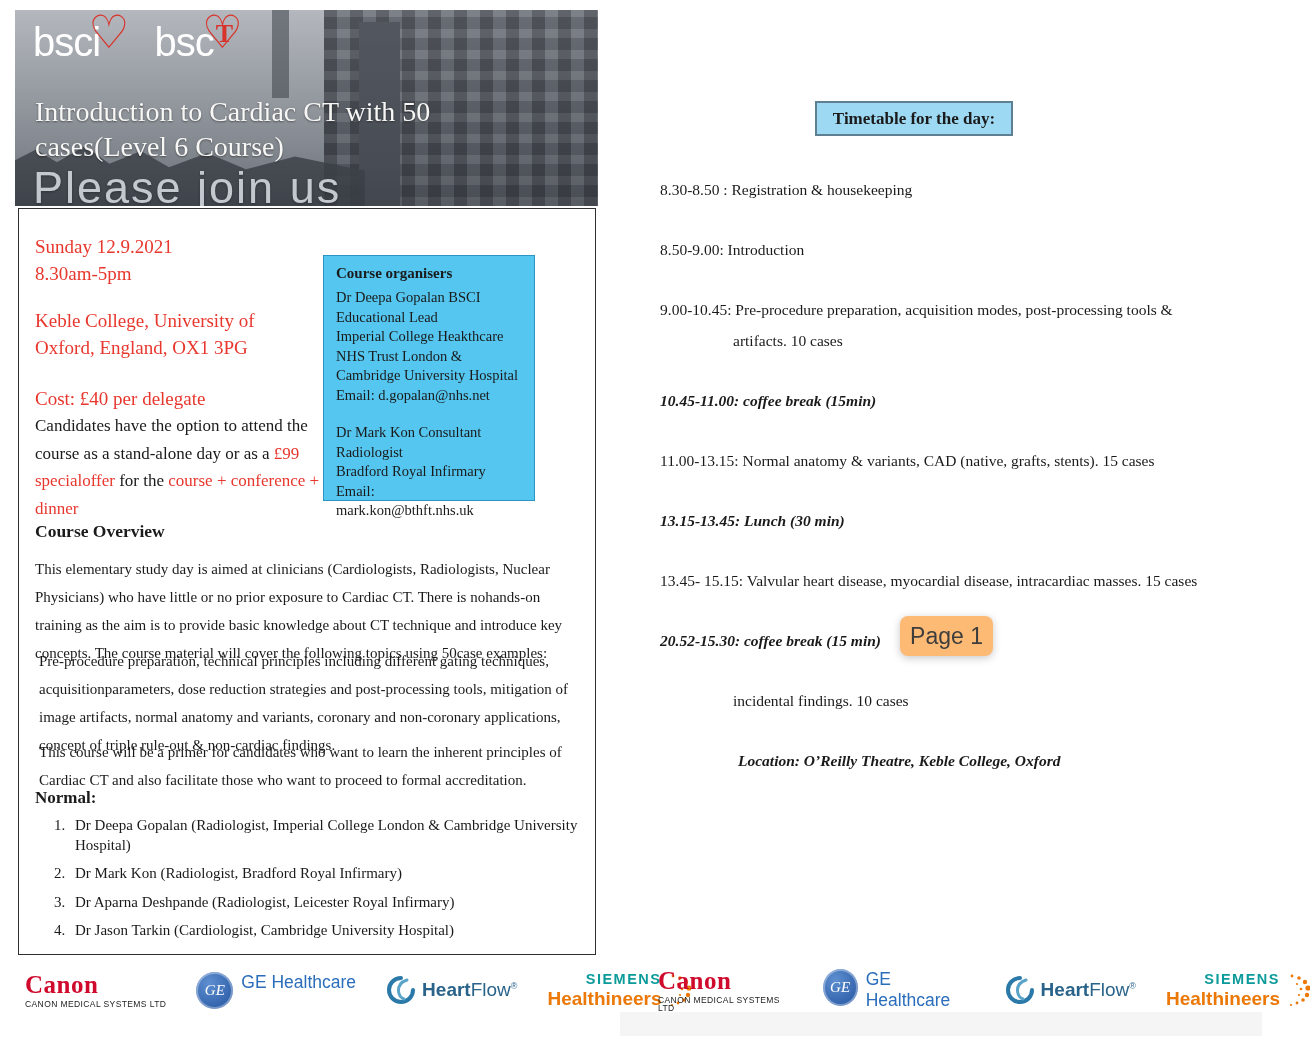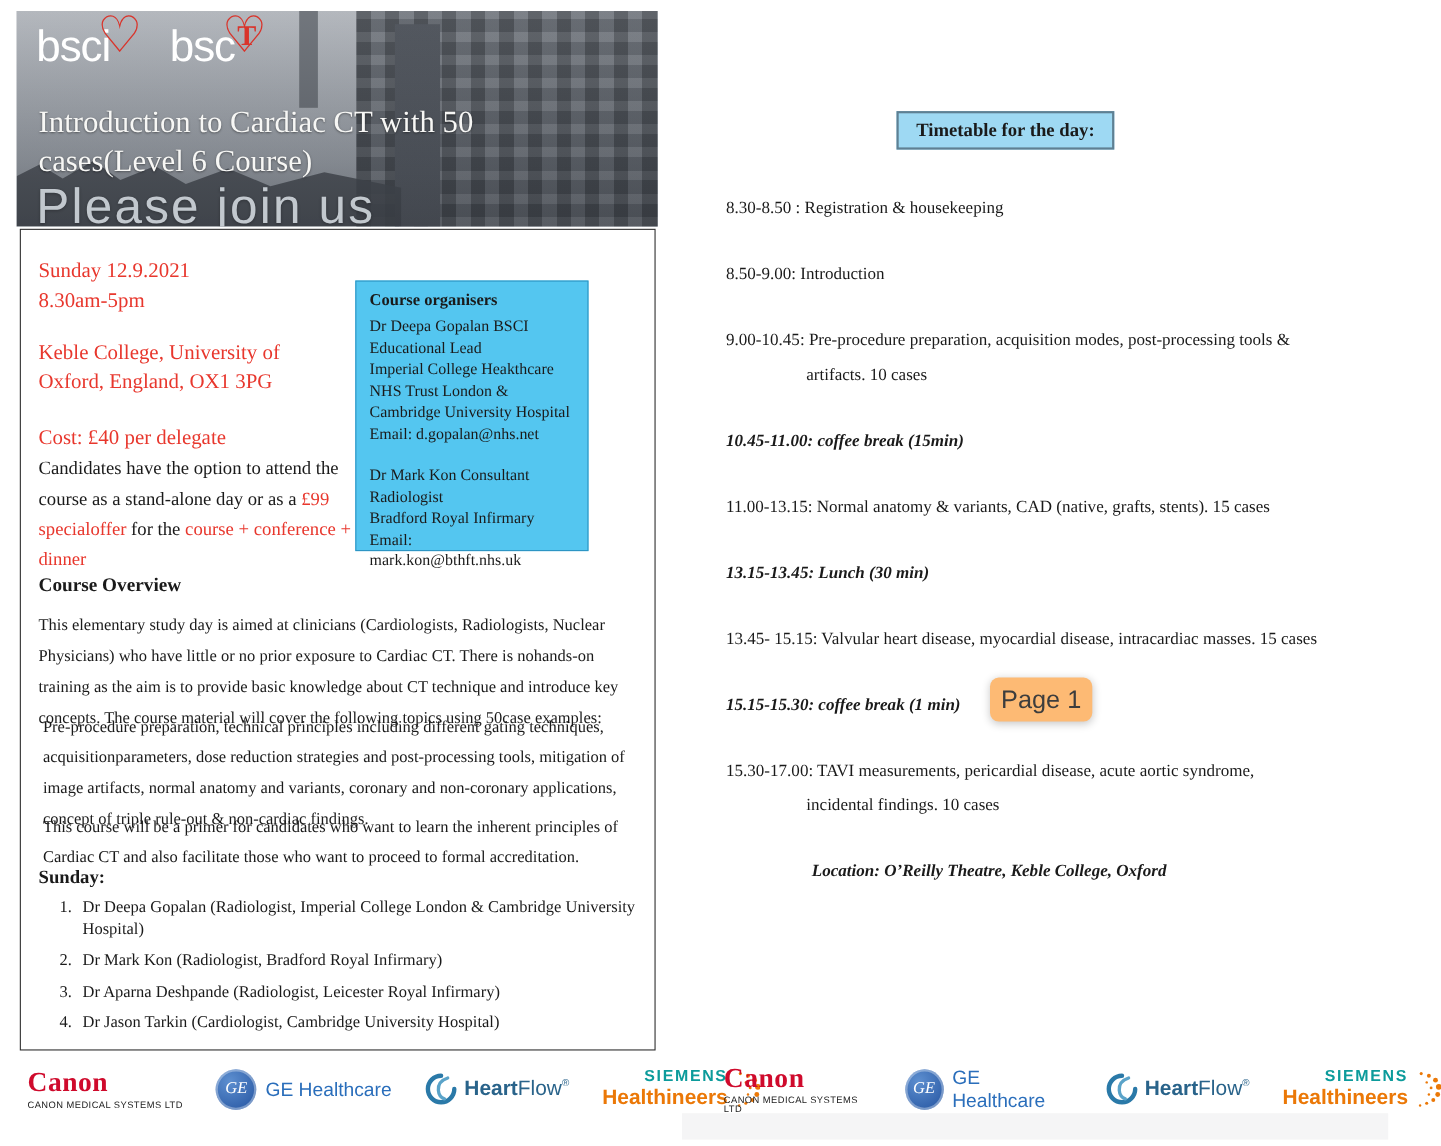--- a/index.html
+++ b/index.html
@@ -80,21 +80,21 @@
        box-shadow:0 2px 8px rgba(0,0,0,.22);}
 
   
   .sponsors{position:absolute;height:52px;display:flex;align-items:center;gap:30px;
        font-family:"Liberation Sans",sans-serif;}
   .sp-left{left:25px;top:964px;}
   .sp-right{left:658px;top:964px;}
   .canon{display:flex;flex-direction:column;line-height:1;}
   .canon .cn{font-family:"Liberation Serif",serif;font-weight:700;font-size:25px;color:var(--canon_red);letter-spacing:.5px;}
   .canon .cn-sub{font-size:8.5px;color:#222;letter-spacing:.4px;margin-top:3px;}
-  .ge{display:flex;align-items:center;gap:8px;}
+  .ge{display:flex;align-items:flex-start;gap:8px;}
   .ge-circle{width:37px;height:37px;border-radius:50%;background:radial-gradient(circle at 35% 30%,#5d8fd0,#3464ad 70%);
        display:flex;align-items:center;justify-content:center;color:#fff;
        font-family:"Liberation Serif",serif;font-style:italic;font-size:15px;
        box-shadow:inset 0 0 0 2px rgba(255,255,255,.35);}
   .ge-label{color:var(--ge_blue);font-size:17.5px;}
   .hf{display:flex;align-items:center;gap:6px;color:var(--heartflow_blue);}
   .hf-label{font-size:19px;}
   .hf-label b{font-weight:700;}
   .hf-reg{font-size:9px;vertical-align:super;}
   .siemens{display:flex;align-items:center;gap:4px;}
@@ -154,21 +154,21 @@
         <div>Bradford Royal Infirmary Email:</div>
         <div>mark.kon@bthft.nhs.uk</div>
       </div>
   </div>
 
   <div class="ov-head">Course Overview</div>
   <div class="para p1">This elementary study day is aimed at clinicians (Cardiologists, Radiologists, Nuclear Physicians) who have little or no prior exposure to Cardiac CT. There is nohands-on training as the aim is to provide basic knowledge about CT technique and introduce key concepts. The course material will cover the following topics using 50case examples:</div>
   <div class="para p3">This course will be a primer for candidates who want to learn the inherent principles of Cardiac CT and also facilitate those who want to proceed to formal accreditation.</div>
   <div class="para p2">Pre-procedure preparation, technical principles including different gating techniques, acquisitionparameters, dose reduction strategies and post-processing tools, mitigation of image artifacts, normal anatomy and variants, coronary and non-coronary applications, concept of triple rule-out &amp; non-cardiac findings.</div>
 
-  <div class="fac-head">Sunday:</div>
+  <div class="fac-head">Normal:</div>
   <ol class="fac-list">
       <li>Dr Deepa Gopalan (Radiologist, Imperial College London &amp; Cambridge University Hospital)</li>
       <li>Dr Mark Kon (Radiologist, Bradford Royal Infirmary)</li>
       <li>Dr Aparna Deshpande (Radiologist, Leicester Royal Infirmary)</li>
       <li>Dr Jason Tarkin (Cardiologist, Cambridge University Hospital)</li>
     </ol>
 </div>
 
 <div class="tt-title">Timetable for the day:</div>
 <div class="tt-rows" id="tt-rows">
@@ -188,24 +188,23 @@
     <div class="tt-row">
       <div class="tt-line">11.00-13.15: Normal anatomy &amp; variants, CAD (native, grafts, stents). 15 cases</div>
     </div>
     <div class="tt-row tt-break">
       <div class="tt-line">13.15-13.45: Lunch (30 min)</div>
     </div>
     <div class="tt-row">
       <div class="tt-line">13.45- 15.15: Valvular heart disease, myocardial disease, intracardiac masses. 15 cases</div>
     </div>
     <div class="tt-row tt-break">
-      <div class="tt-line">15.15-15.30: coffee break (1 min)</div>
-    </div>
-    <div class="tt-row">
-      <div class="tt-line">15.30-17.00: TAVI measurements, pericardial disease, acute aortic syndrome,</div>
+      <div class="tt-line">20.52-15.30: coffee break (15 min)</div>
+    </div>
+    <div class="tt-row">
       <div class="tt-line2">incidental findings. 10 cases</div>
     </div>
     <div class="tt-location">Location: O’Reilly Theatre, Keble College, Oxford</div>
   </div>
 
 <div class="page-badge">Page 1</div>
 
 <div class="sponsors sp-left">
   <div class="canon">
     <span class="cn">Canon</span>

